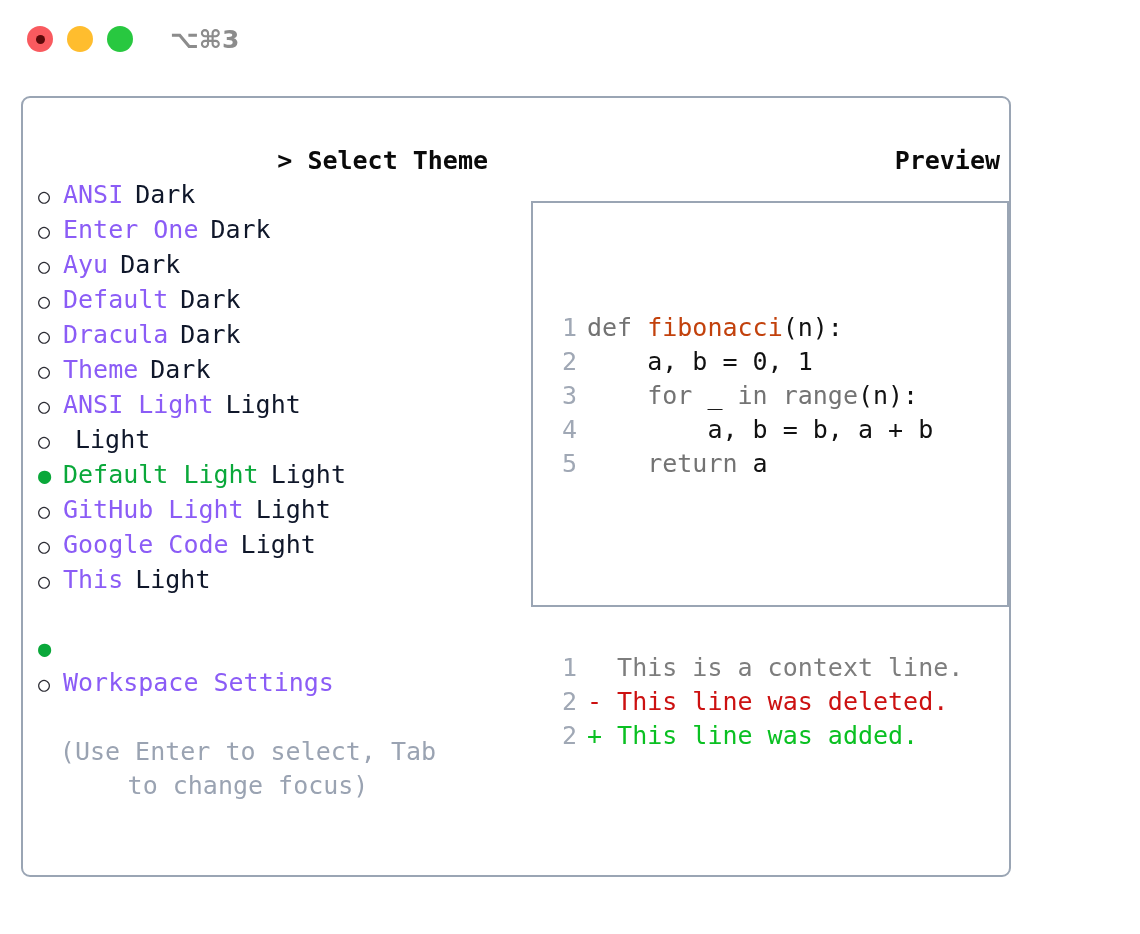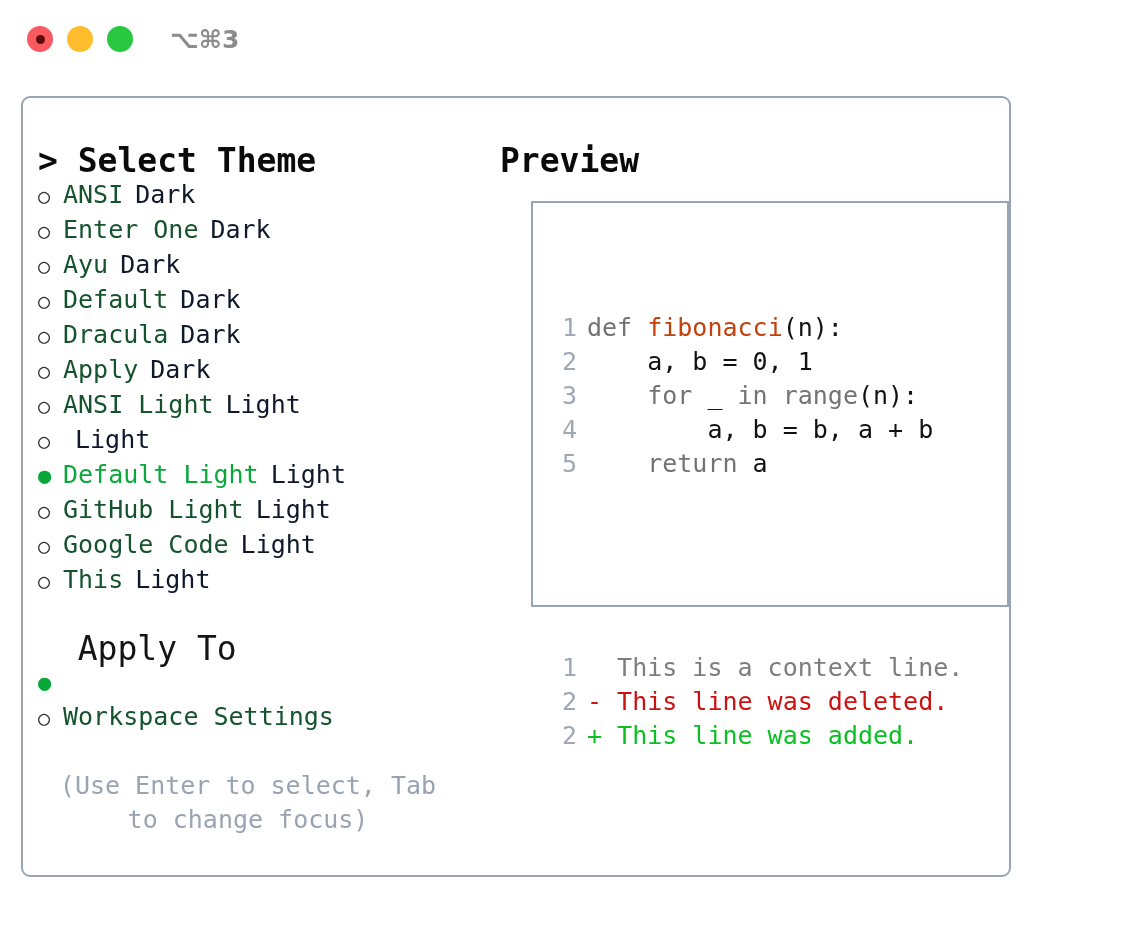--- a/index.html
+++ b/index.html
@@ -85,25 +85,26 @@
     width: 450px;
   }
   .right-col {
     position: absolute;
     left: 477px;
     top: 46px;
     width: 500px;
   }
 
   .section-title {
-    font-size: 33px;
+    font-size: 25px;
     font-weight: bold;
     color: #0a0a0a;
     line-height: 34px;
     white-space: pre;
+    text-align: right;
   }
   .section-title.sub {
     font-weight: normal;
     color: #141414;
   }
 
   .opt-row {
     display: flex;
     align-items: baseline;
     font-size: 25px;
@@ -116,21 +117,21 @@
     display: inline-block;
     flex: 0 0 auto;
     color: #2b2b33;
     font-size: 20px;
     line-height: 34px;
   }
   .bullet.on {
     color: #0aa83a;
     font-size: 22px;
   }
-  .opt-label { color: #14532d; }
+  .opt-label { color: #8b5cf6; }
   .opt-row.selected .opt-label { color: #0aa83a; }
   .opt-kind {
     color: #0f172a;
     margin-left: 12px;
   }
 
   .spacer-row { height: 34px; }
 
   .hint {
     margin-top: 34px;
@@ -194,32 +195,31 @@
   <div class="cols">
 
     <div class="left-col">
       <div class="section-title">&gt; Select Theme</div>
       <div id="theme-list">
           <div class="opt-row"><span class="bullet">○</span><span class="opt-label">ANSI</span><span class="opt-kind">Dark</span></div>
           <div class="opt-row"><span class="bullet">○</span><span class="opt-label">Enter One</span><span class="opt-kind">Dark</span></div>
           <div class="opt-row"><span class="bullet">○</span><span class="opt-label">Ayu</span><span class="opt-kind">Dark</span></div>
           <div class="opt-row"><span class="bullet">○</span><span class="opt-label">Default</span><span class="opt-kind">Dark</span></div>
           <div class="opt-row"><span class="bullet">○</span><span class="opt-label">Dracula</span><span class="opt-kind">Dark</span></div>
-          <div class="opt-row"><span class="bullet">○</span><span class="opt-label">Apply</span><span class="opt-kind">Dark</span></div>
+          <div class="opt-row"><span class="bullet">○</span><span class="opt-label">Theme</span><span class="opt-kind">Dark</span></div>
           <div class="opt-row"><span class="bullet">○</span><span class="opt-label">ANSI Light</span><span class="opt-kind">Light</span></div>
           <div class="opt-row"><span class="bullet">○</span><span class="opt-kind">Light</span></div>
           <div class="opt-row selected"><span class="bullet on">●</span><span class="opt-label">Default Light</span><span class="opt-kind">Light</span></div>
           <div class="opt-row"><span class="bullet">○</span><span class="opt-label">GitHub Light</span><span class="opt-kind">Light</span></div>
           <div class="opt-row"><span class="bullet">○</span><span class="opt-label">Google Code</span><span class="opt-kind">Light</span></div>
           <div class="opt-row"><span class="bullet">○</span><span class="opt-label">This</span><span class="opt-kind">Light</span></div>
         </div>
 
       <div class="spacer-row"></div>
 
-      <div class="section-title sub">  Apply To</div>
       <div id="apply-list">
           <div class="opt-row selected"><span class="bullet on">●</span></div>
           <div class="opt-row"><span class="bullet">○</span><span class="opt-label">Workspace Settings</span></div>
         </div>
 
       <div class="hint">(Use Enter to select, Tab to change focus)</div>
     </div>
 
     <div class="right-col">
       <div class="section-title">Preview</div>

